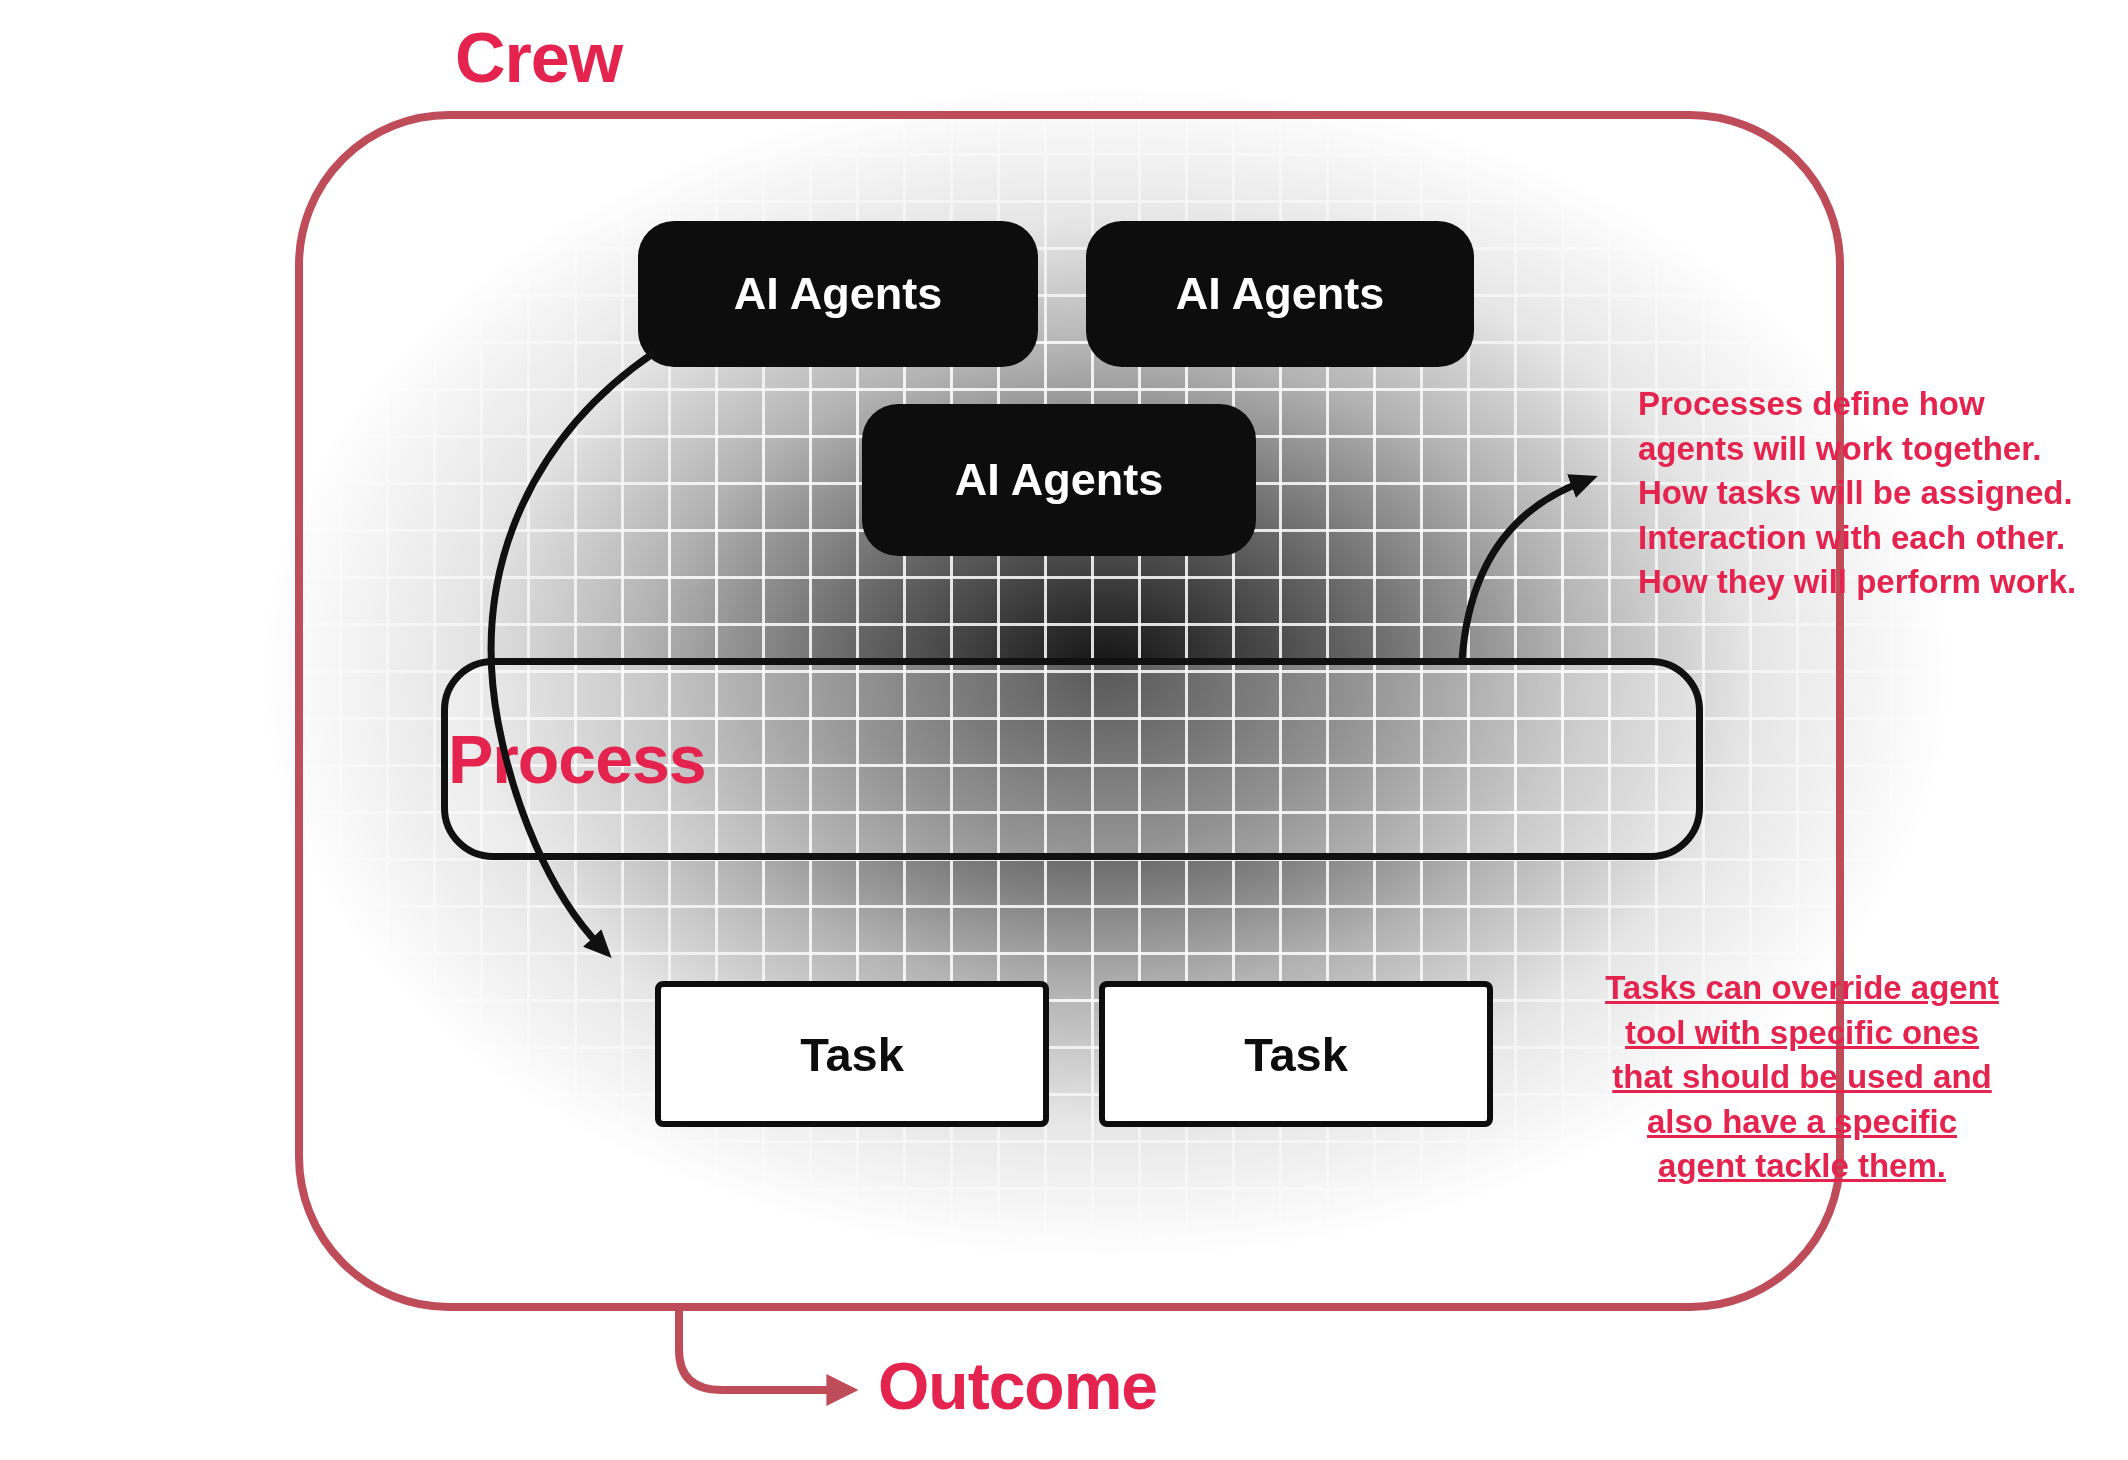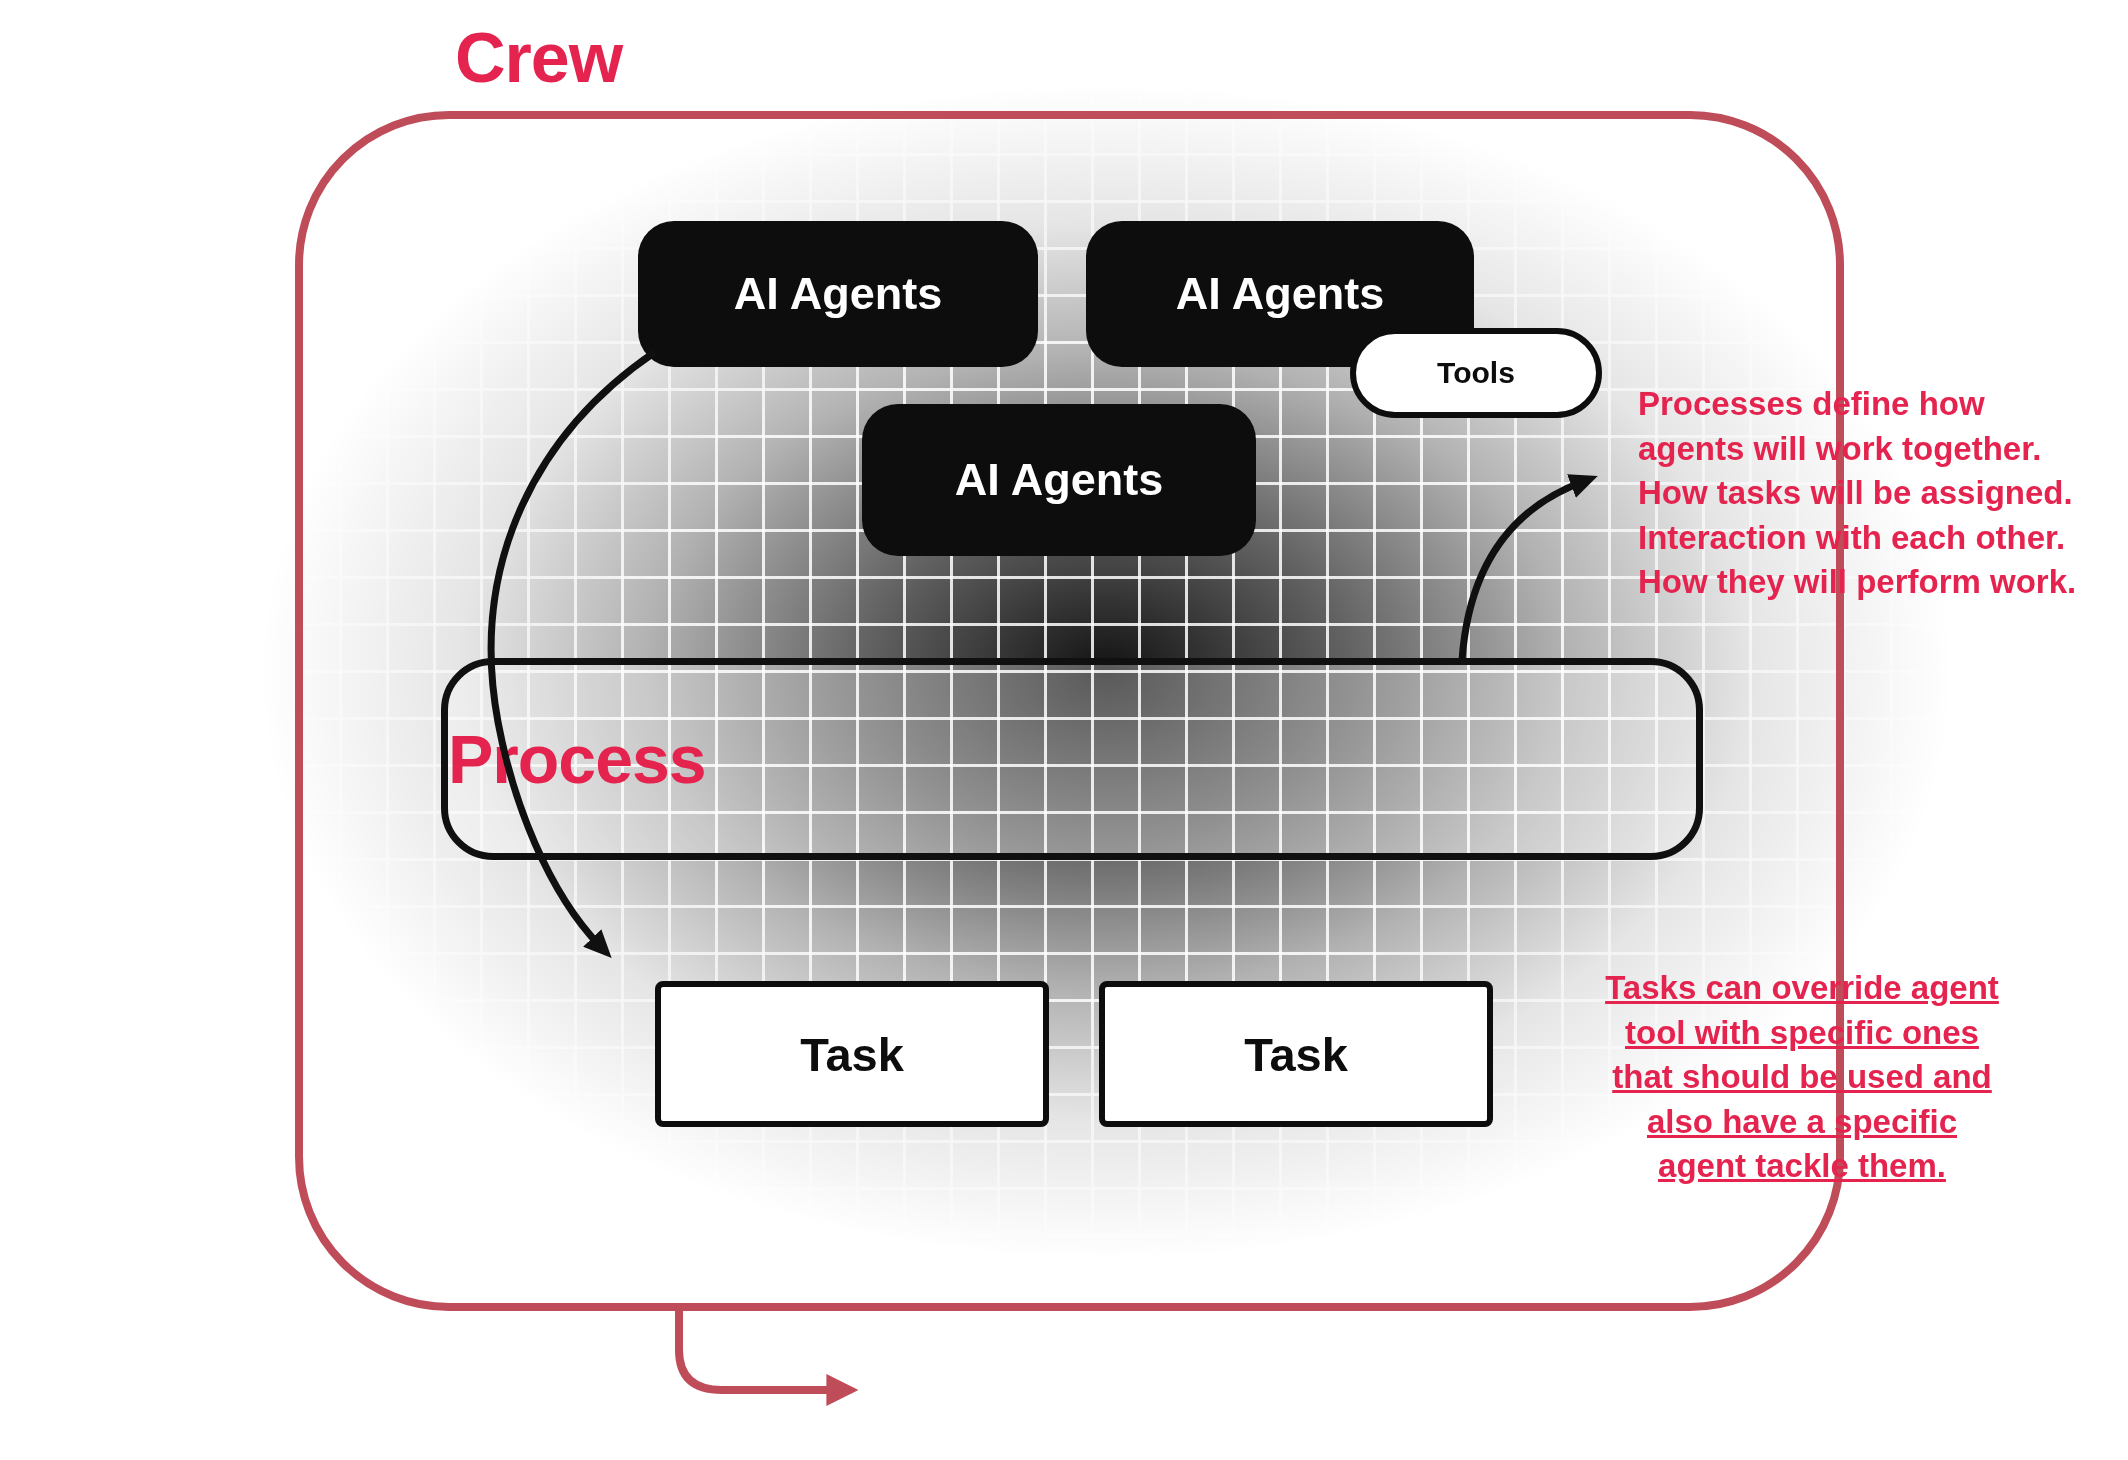--- a/index.html
+++ b/index.html
@@ -121,29 +121,27 @@
   <div class="note note-right">Processes define how
 agents will work together.
 How tasks will be assigned.
 Interaction with each other.
 How they will perform work.</div>
   <div class="note note-bottom-right">Tasks can override agent
 tool with specific ones
 that should be used and
 also have a specific
 agent tackle them.</div>
+  <div class="outcome-title">Outcome</div>
 
   <div class="black-box agents-1">
     <span>AI Agents</span>
   </div>
   <div class="black-box agents-2">
     <span>AI Agents</span>
-  </div>
-  <div class="tools-pill">
-    <span>Tools</span>
   </div>
   <div class="black-box agents-3">
     <span>AI Agents</span>
   </div>
 
   <div class="process-box">
     <span class="process-label">Process</span>
   </div>
 
   <div class="task-box task-1">

